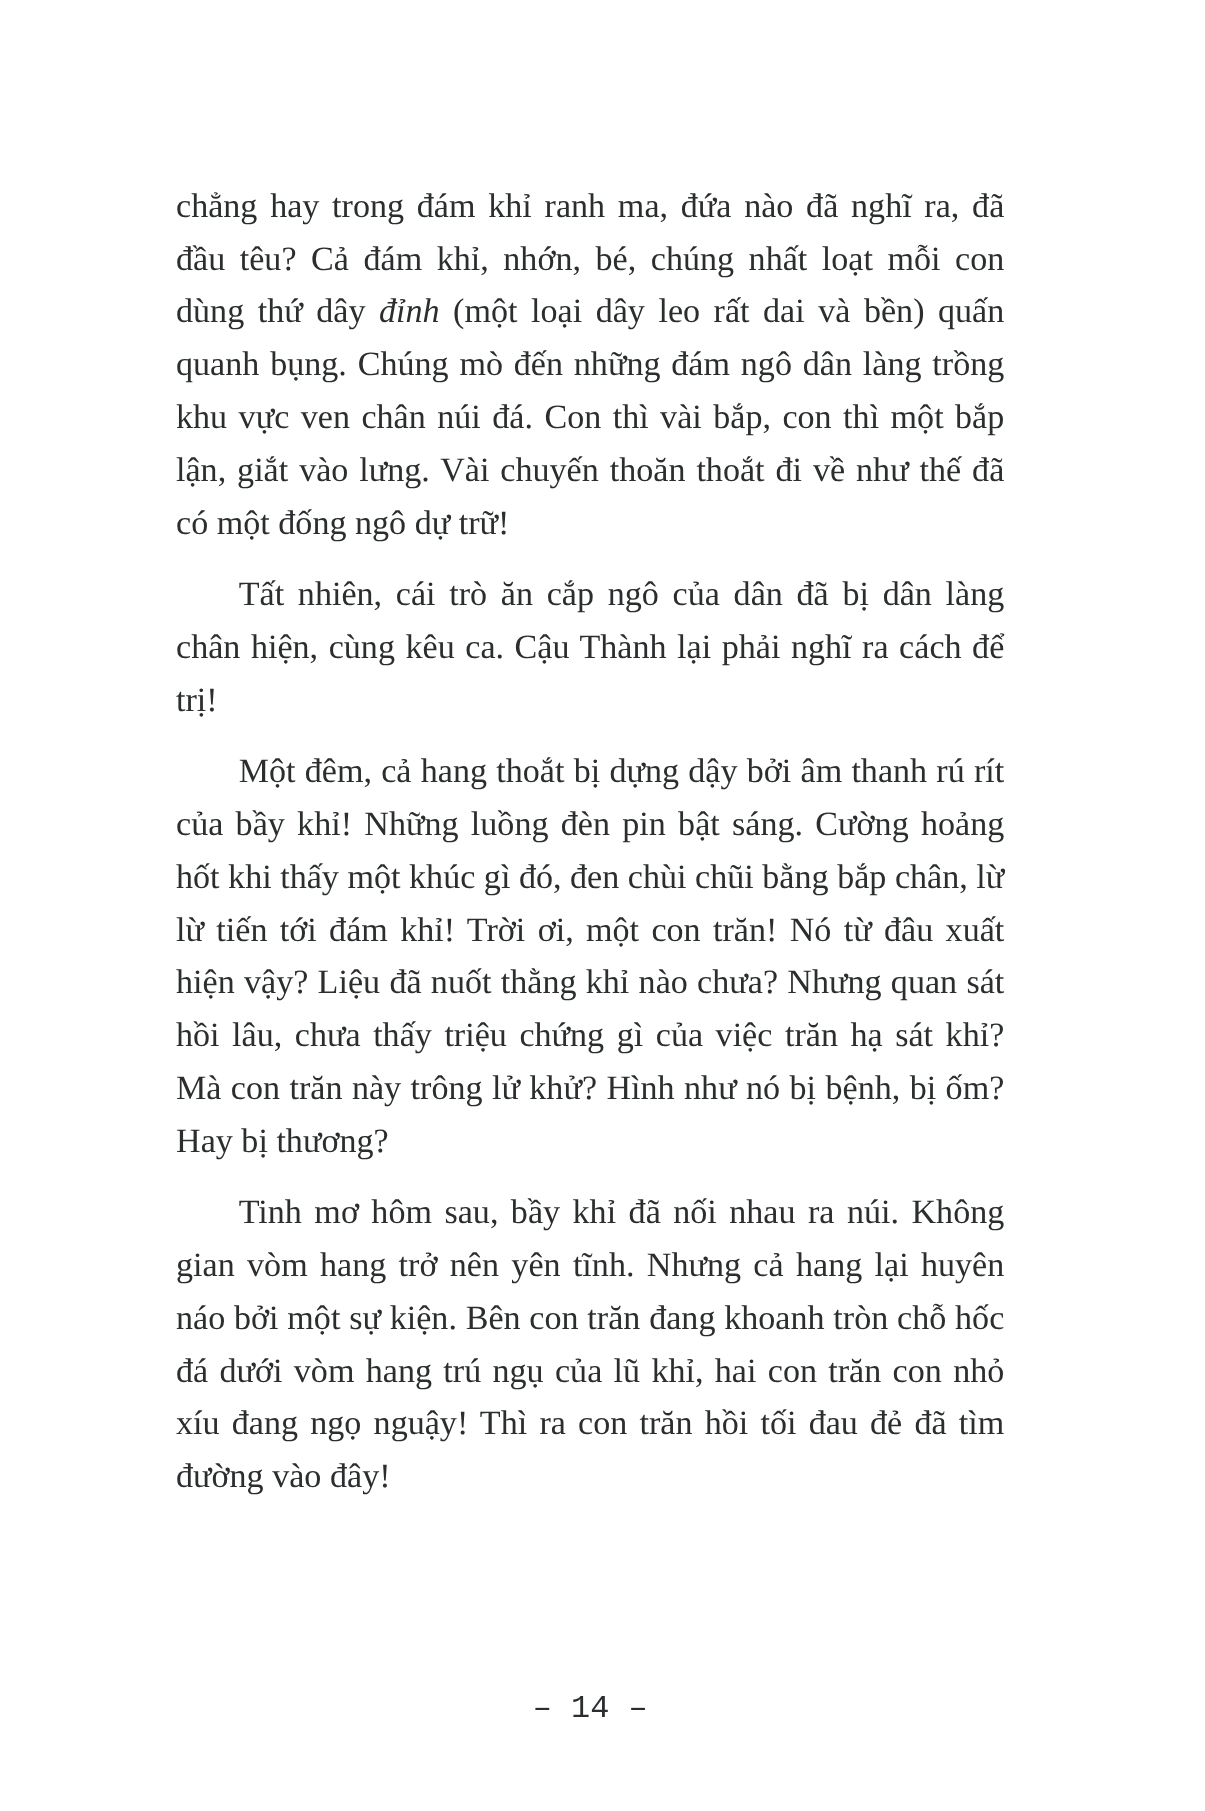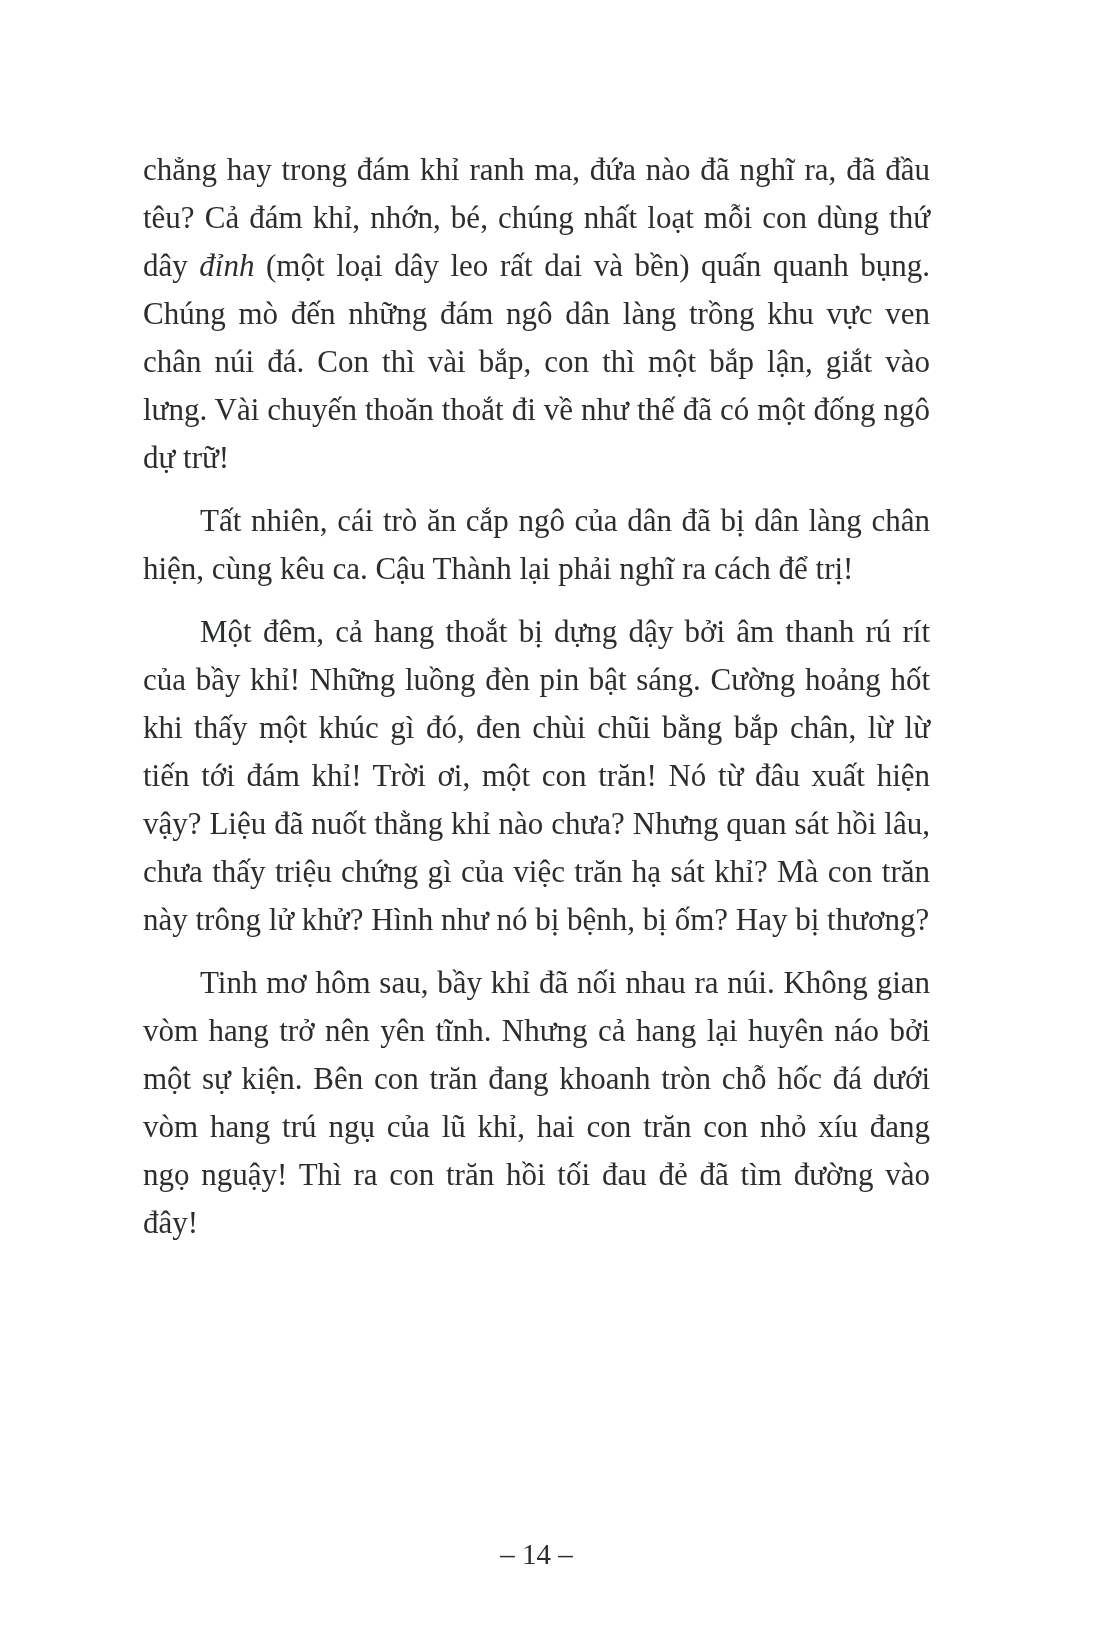--- a/index.html
+++ b/index.html
@@ -23,40 +23,41 @@
   .text-block{
     position:absolute;
     left:143px;top:146px;
     width:787px;
     font-size:31px;
     line-height:48px;
     text-align:justify;
     color:var(--text-color);
   }
   .text-block p{
-    margin:0;
+    margin:17px;
     padding:0;
   }
   .text-block p + p{
     margin-top:15px;
   }
   .text-block p.indent{
     text-indent:57px;
   }
   .text-block em{
     font-style:italic;
   }
   .page-number{
     position:absolute;
     left:143px;top:1537px;
     width:787px;
     text-align:center;
     font-size:29px;
     line-height:34px;
     color:var(--text-color);
+    font-family:Liberation Mono, monospace;
   }
 </style>
 </head>
 <body>
 
 <main class="book-page">
   <div class="text-block">
       <p class=""><span>chẳng hay trong đám khỉ ranh ma, đứa nào đã nghĩ ra, đã đầu têu? Cả đám khỉ, nhớn, bé, chúng nhất loạt mỗi con dùng thứ dây </span><em>đỉnh</em><span> (một loại dây leo rất dai và bền) quấn quanh bụng. Chúng mò đến những đám ngô dân làng trồng khu vực ven chân núi đá. Con thì vài bắp, con thì một bắp lận, giắt vào lưng. Vài chuyến thoăn thoắt đi về như thế đã có một đống ngô dự trữ!</span></p>
       <p class="indent"><span>Tất nhiên, cái trò ăn cắp ngô của dân đã bị dân làng chân hiện, cùng kêu ca. Cậu Thành lại phải nghĩ ra cách để trị!</span></p>
       <p class="indent"><span>Một đêm, cả hang thoắt bị dựng dậy bởi âm thanh rú rít của bầy khỉ! Những luồng đèn pin bật sáng. Cường hoảng hốt khi thấy một khúc gì đó, đen chùi chũi bằng bắp chân, lừ lừ tiến tới đám khỉ! Trời ơi, một con trăn! Nó từ đâu xuất hiện vậy? Liệu đã nuốt thằng khỉ nào chưa? Nhưng quan sát hồi lâu, chưa thấy triệu chứng gì của việc trăn hạ sát khỉ? Mà con trăn này trông lử khử? Hình như nó bị bệnh, bị ốm? Hay bị thương?</span></p>

